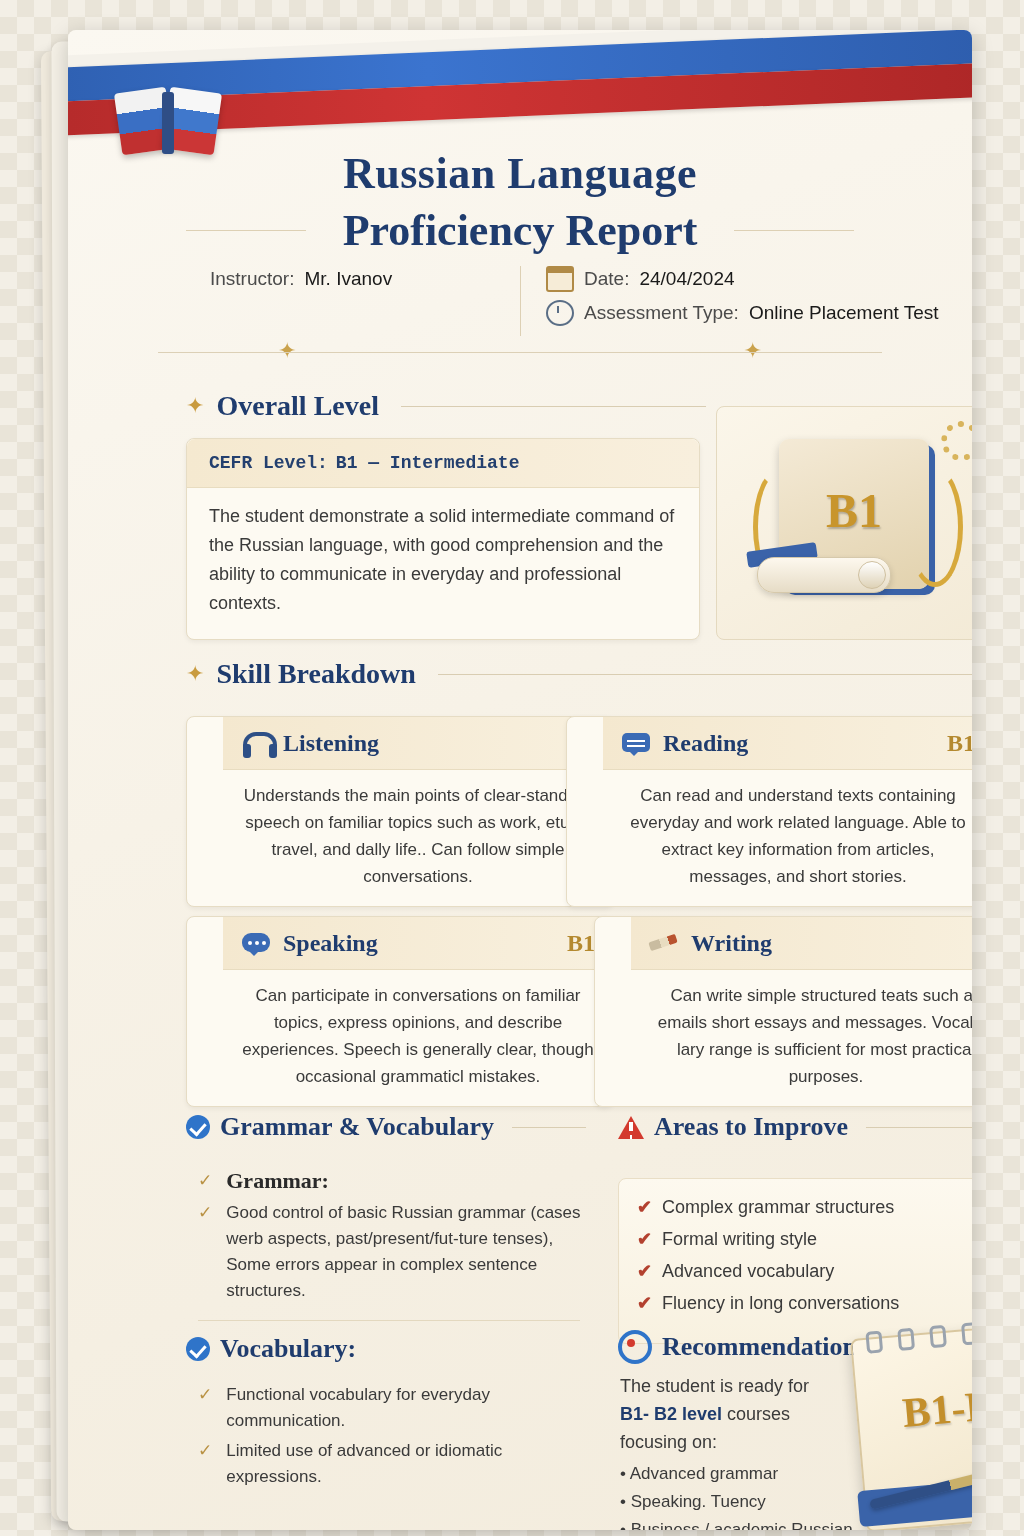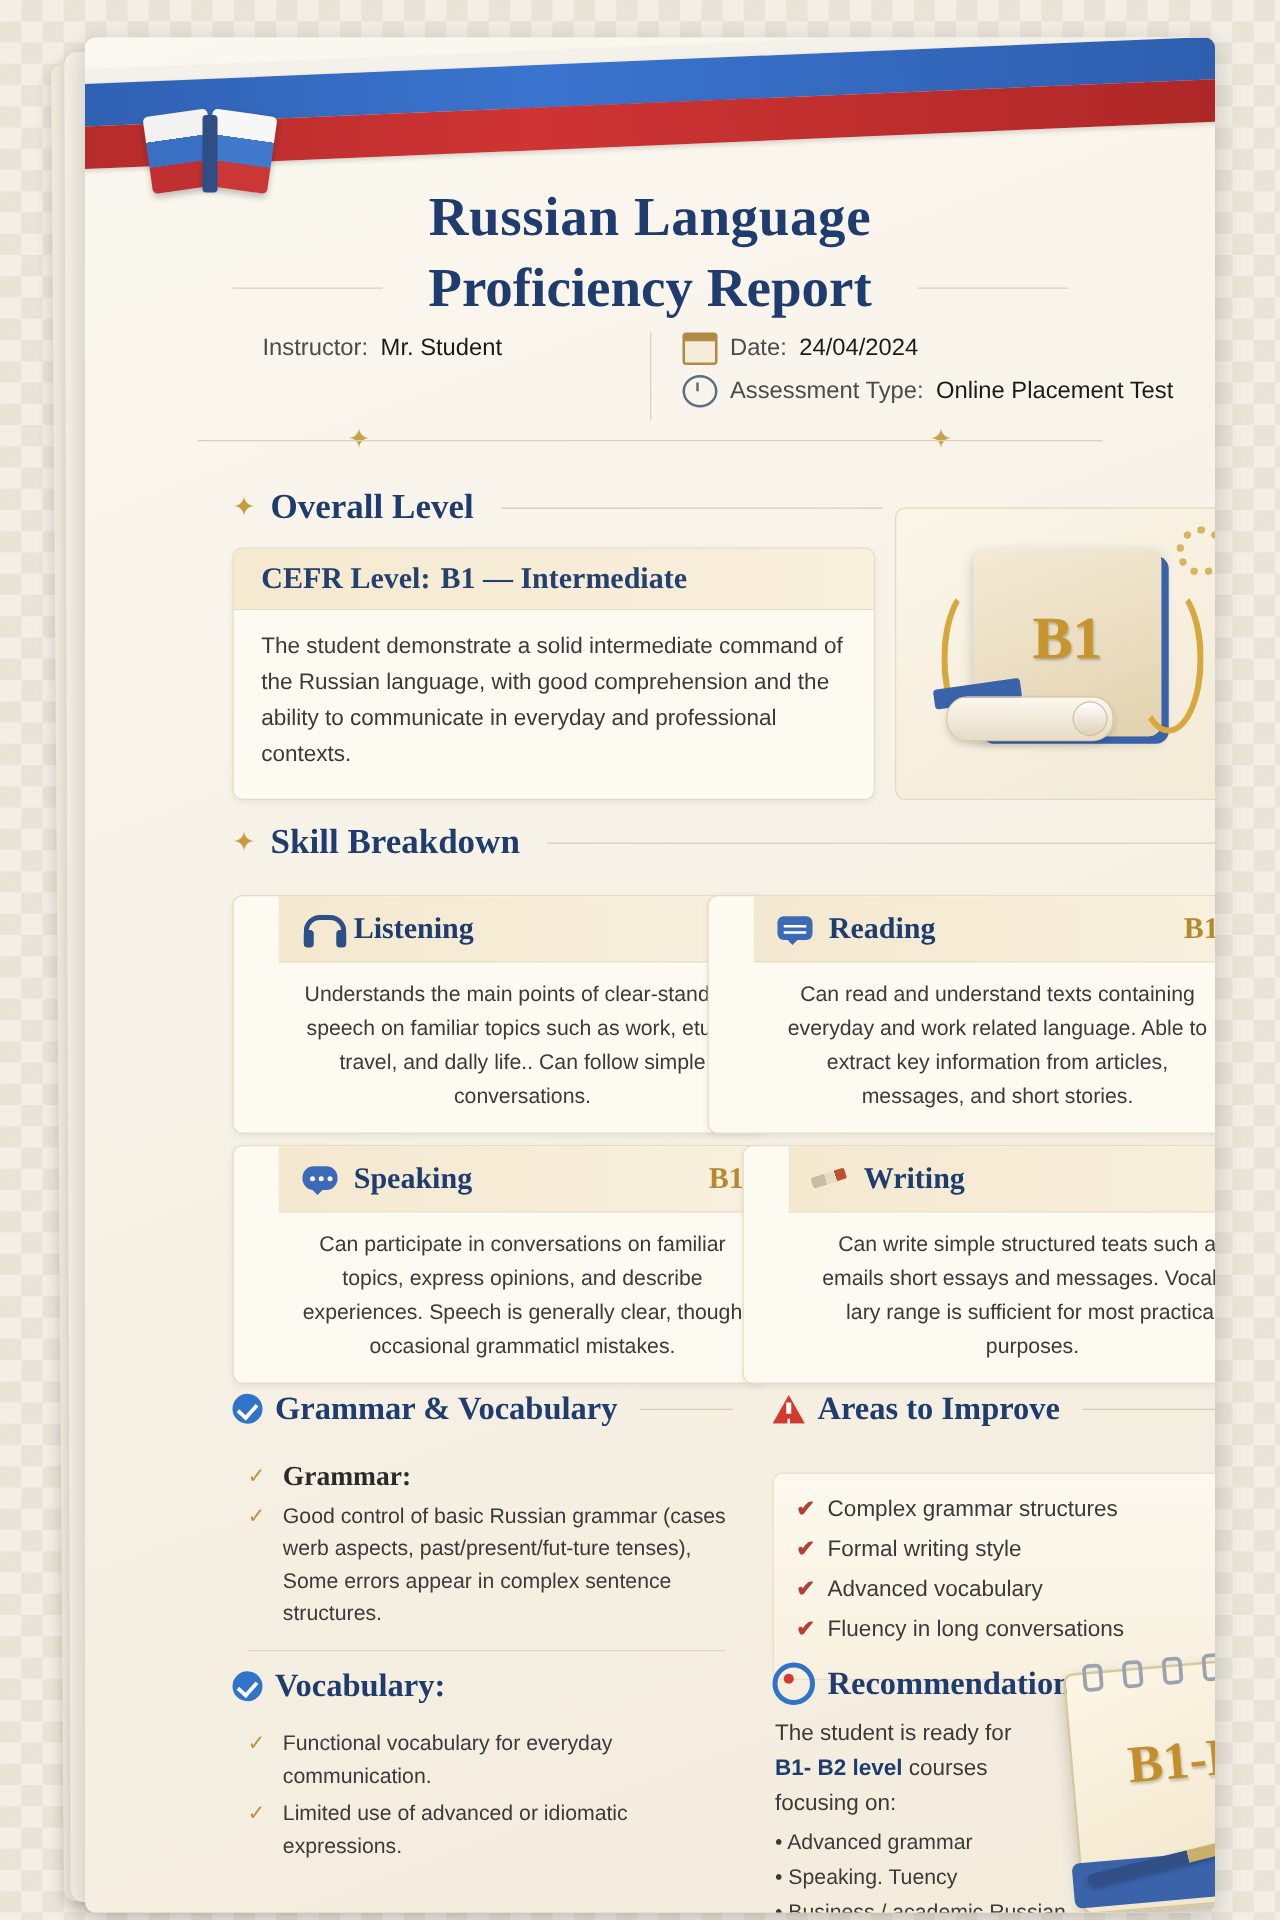--- a/index.html
+++ b/index.html
@@ -78,21 +78,21 @@
 
   .sec-head{position:absolute;display:flex;align-items:center;gap:12px;}
   .sec-head .star{color:#c99b3f;font-size:22px;}
   .sec-head .txt{font-family:"Liberation Serif", serif;font-size:28px;color:#1f3c6e;font-weight:700;}
   .sec-head .line{flex:1;height:1px;background:#d9cdb2;margin-left:10px;}
 
   .cefr-box{position:absolute;left:118px;top:408px;width:512px;height:200px;
     background:#fdfaf2;border:1px solid #e6dcc4;border-radius:8px;box-shadow:0 2px 5px rgba(0,0,0,.06);}
   .cefr-head{height:48px;background:linear-gradient(90deg,#f5e9d0,#f8efdd);
     border-bottom:1px solid #e8dcc0;border-radius:8px 8px 0 0;display:flex;align-items:center;padding:0 22px;}
-  .cefr-head span{font-family:Liberation Serif, serif;font-size:24px;color:#24406f;font-weight:700;}
+  .cefr-head span{font-family:Liberation Mono, monospace;font-size:18px;color:#24406f;font-weight:700;}
   .cefr-head .lv{margin-left:8px;color:#24406f;}
   .cefr-body{padding:14px 22px;font-size:18px;line-height:29px;color:#3a3a3a;}
 
   .badge-card{position:absolute;left:648px;top:376px;width:282px;height:232px;
     background:linear-gradient(150deg,#fbf6ea,#f3ead6);border:1px solid #e4d9bf;border-radius:8px;overflow:hidden;}
   .badge-book{position:absolute;left:62px;top:32px;width:150px;height:150px;
     background:linear-gradient(160deg,#f4ead6,#e2d2ae);border-radius:10px;
     box-shadow:6px 6px 0 #3a62a8, 0 4px 10px rgba(0,0,0,.2);}
   .badge-book .b1{position:absolute;left:0;top:44px;width:150px;text-align:center;
     font-family:"Liberation Serif", serif;font-size:48px;font-weight:700;color:#c8952c;
@@ -207,21 +207,21 @@
       <div class="deco deco-right">✦</div>
     </div>
     <div class="rule rule-l"></div>
     <div class="rule rule-r"></div>
 
     <div class="meta">
       <div class="col c1">
         <div class="row">
           <span class="icon"><span class="ico-cap"></span></span>
           <span class="lbl">Instructor:</span>
-          <span class="val">Mr. Student</span>
+          <span class="val">Mr. Ivanov</span>
         </div>
       </div>
       <div class="col c2">
         <div class="row">
           <span class="icon ico-cal"></span>
           <span class="lbl">Date:</span>
           <span class="val">24/04/2024</span>
         </div>
         <div class="row">
           <span class="icon ico-clock"></span>

